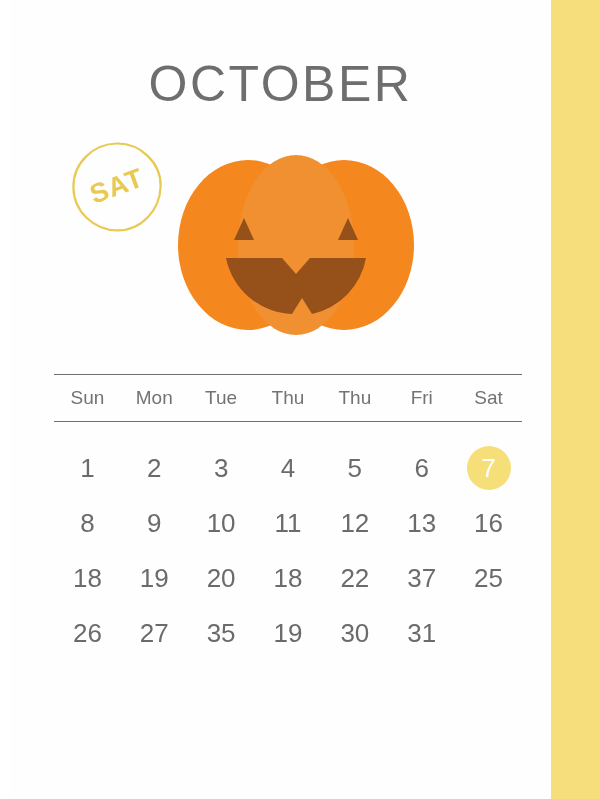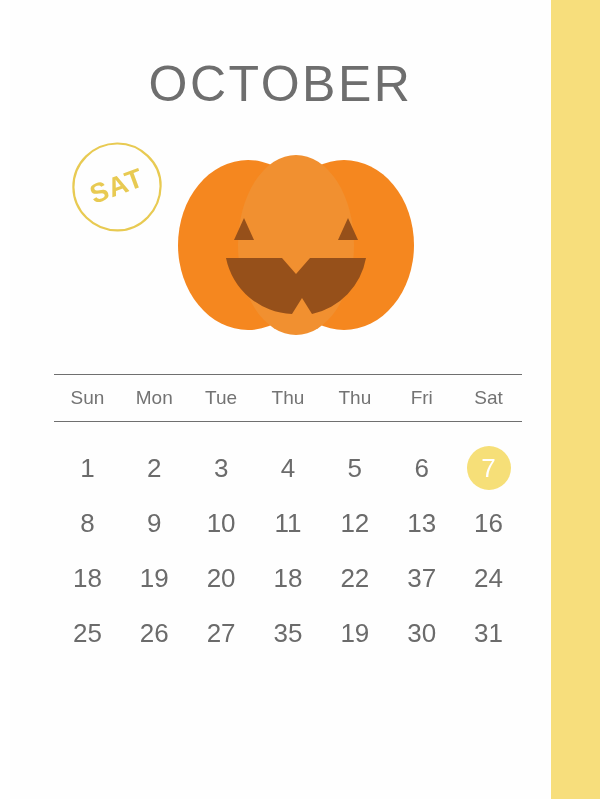--- a/index.html
+++ b/index.html
@@ -247,23 +247,20 @@
         <div class="day-cell">
           <div class="day-inner">18</div>
         </div>
         <div class="day-cell">
           <div class="day-inner">22</div>
         </div>
         <div class="day-cell">
           <div class="day-inner">37</div>
         </div>
         <div class="day-cell">
-          <div class="day-inner">24</div>
-        </div>
-        <div class="day-cell">
           <div class="day-inner">25</div>
         </div>
         <div class="day-cell">
           <div class="day-inner">26</div>
         </div>
         <div class="day-cell">
           <div class="day-inner">27</div>
         </div>
         <div class="day-cell">
           <div class="day-inner">35</div>

